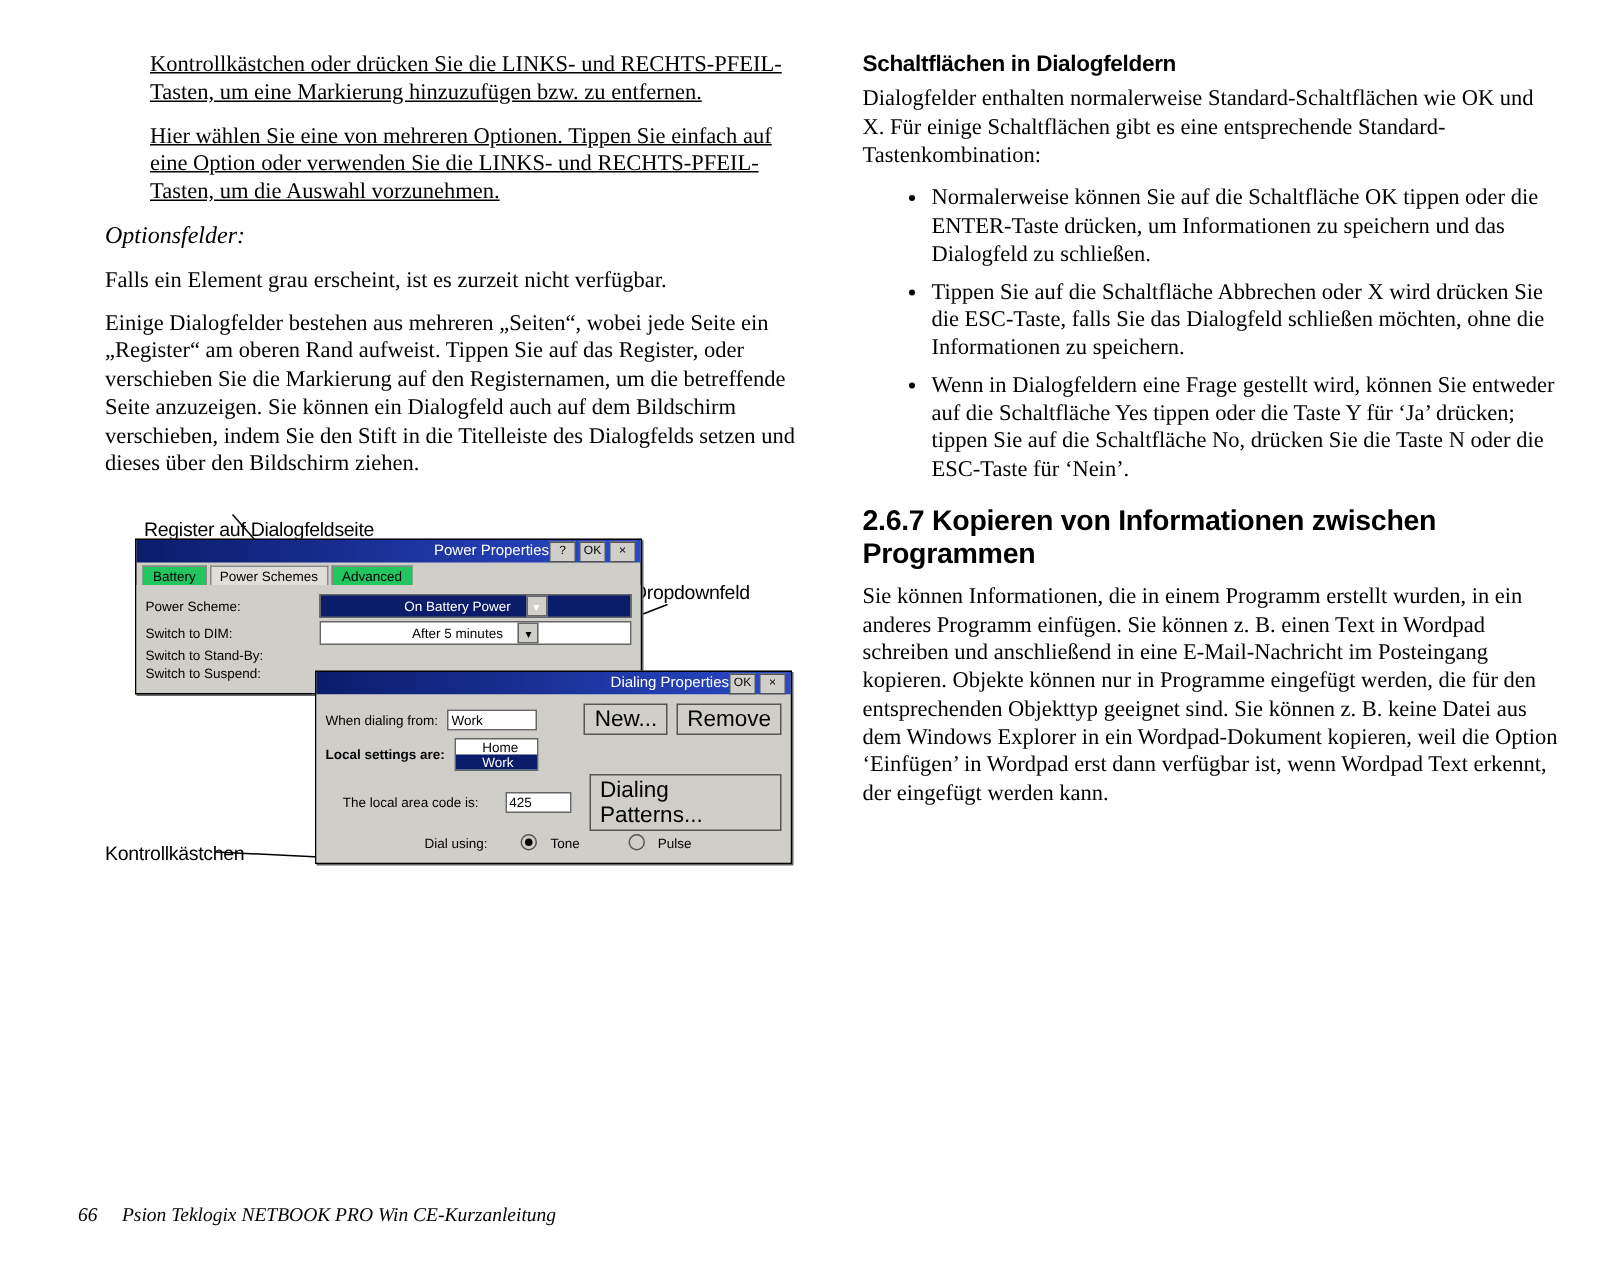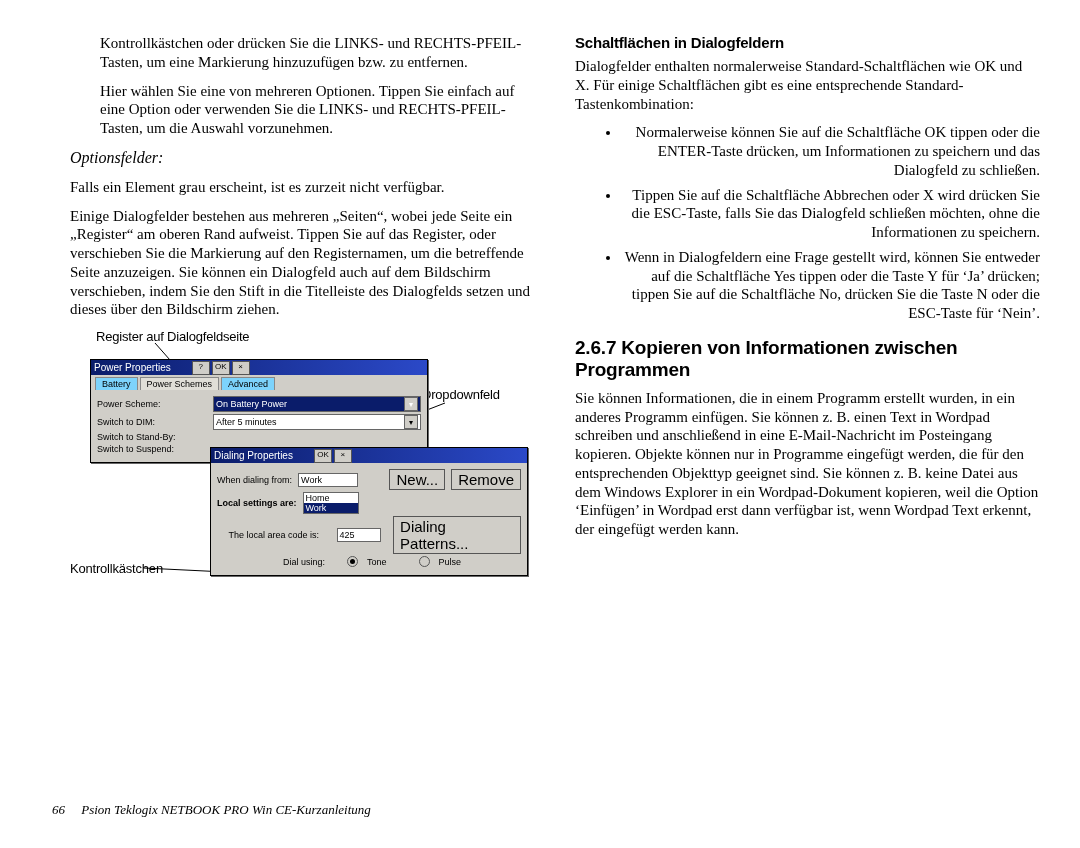--- a/index.html
+++ b/index.html
@@ -26,20 +26,21 @@
   .col {
     flex: 1;
     min-width: 0;
   }
   .para {
     margin: 4px 0 10px 0;
     line-height: 1.25;
   }
   .indent {
     padding-left: 30px;
+    text-decoration: underline;
   }
   .subhead-italic {
     font-style: italic;
     font-family: "Times New Roman", serif;
     font-size: 16px;
     margin-top: 8px;
   }
   .h3cond {
     font-family: Arial, Helvetica, sans-serif;
     font-weight: 600;
@@ -53,40 +54,39 @@
     font-weight: 600;
     font-stretch: condensed;
     letter-spacing: -0.2px;
     font-size: 19px;
     margin: 14px 0 8px 0;
   }
   ul.bullets {
     margin: 4px 0 10px 0;
     padding-left: 46px;
     list-style-type: disc;
-    text-align: right;
   }
   ul.bullets li {
     line-height: 1.25;
     margin-bottom: 6px;
   }
   .callout {
     font-family: Arial, Helvetica, sans-serif;
     font-size: 13px;
     font-stretch: condensed;
     letter-spacing: -0.2px;
   }
   
   .shot-area {
     position: relative;
     width: 460px;
     height: 290px;
     margin-top: 4px;
   }
-  .callout-register { position:absolute; left:26px; top:0; }
+  .callout-register { position:absolute; left:26px; top:16px; }
   .callout-dropdown { position:absolute; left:352px; top:58px; }
   .callout-kontroll { position:absolute; left:0px; top:232px; }
   .diagline {
     position:absolute;
     stroke:#000;
     stroke-width:1;
   }
   
   .win {
     position:absolute;
@@ -97,43 +97,42 @@
     font-size: 10px;
     color:#000;
   }
   .titlebar {
     background: linear-gradient(90deg,#0a1c6a 0%, #2b49c8 100%);
     color:#fff;
     height:15px;
     display:flex;
     align-items:center;
     padding:0 3px;
-    justify-content:flex-start;
-    gap:21px;
+    justify-content:flex-end;
   }
   .titlebar .tbtns {
     display:flex;
     gap:2px;
   }
   .titlebar .tbtns .tb {
     width:16px; height:12px;
     background:#d0cec8;
     border:1px solid #555;
     font-size:8px;
     line-height:10px;
     text-align:center;
     color:#000;
   }
   .tabs {
     display:flex;
     gap:2px;
     padding:2px 4px 0 4px;
   }
   .tab {
-    background:#7dd3fc;
+    background:#22c55e;
     border:1px solid #888;
     border-bottom:none;
     padding:1px 6px;
     font-size:9px;
   }
   .tab.active { background:#e0ded7; }
   .winbody {
     background:#d0cec8;
     padding:4px 6px 6px 6px;
   }
@@ -144,21 +143,21 @@
     margin:2px 0;
     font-size:9px;
   }
   .dd {
     flex:1;
     background:#fff;
     border:1px solid #666;
     height:14px;
     display:flex;
     align-items:center;
-    justify-content:space-between;
+    justify-content:center;
     padding:0 2px;
     font-size:9px;
     gap:10px;
   }
   .ddarrow {
     width:12px;height:12px;
     background:#d0cec8;
     border:1px solid #666;
     display:flex;align-items:center;justify-content:center;
     font-size:8px;
@@ -172,21 +171,21 @@
   }
   .lbl { font-size:9px; }
   .radio, .check {
     width:9px;height:9px;border:1px solid #555;display:inline-block;vertical-align:middle;margin-right:3px;
   }
   .radio { border-radius:50%; position:relative; }
   .radio.sel::after{content:"";position:absolute;width:5px;height:5px;background:#000;border-radius:50%;left:2px;top:2px;}
   .listbox {
     background:#fff;border:1px solid #666;font-size:9px;
   }
-  .listbox .opt { padding:0 2px; }
+  .listbox .opt { padding:0 18px; }
   .listbox .opt.sel { background:#0a1c6a;color:#fff; }
   .footer {
     position:absolute;
     left:52px;
     bottom:30px;
     font-style:italic;
     font-family:"Times New Roman",serif;
     font-size:13px;
   }
 </style>

